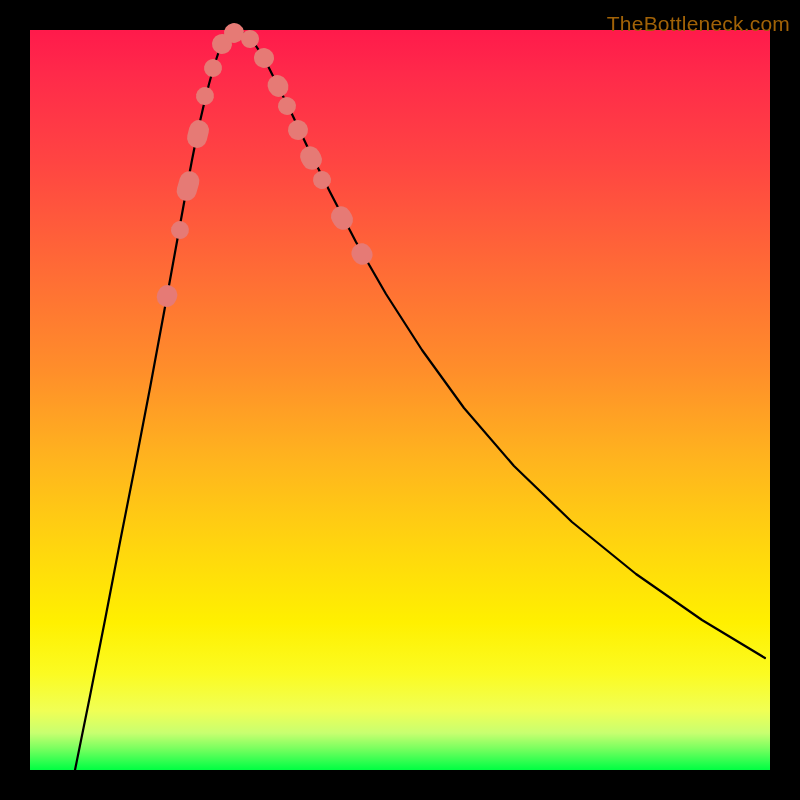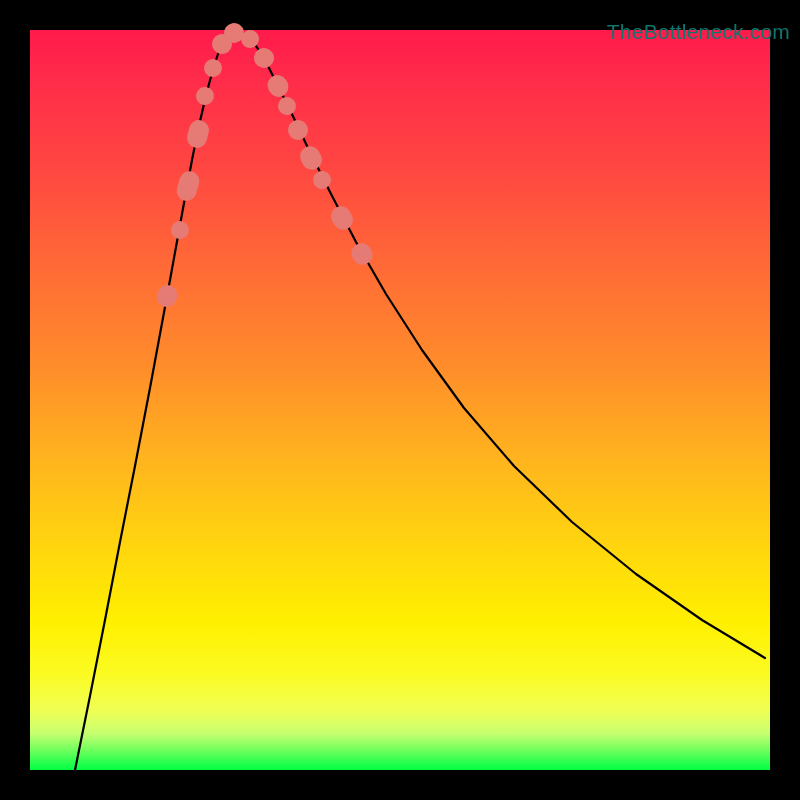--- a/index.html
+++ b/index.html
@@ -39,23 +39,23 @@
       #fbfb22 87%,
       #f0ff55 92%,
       #c8ff70 95%,
       #7dff60 97%,
       #28ff4e 99%,
       #00ff42 100%
     );
   }
   .watermark {
     position: absolute;
-    top: 20px;
+    top: 12px;
     right: 10px;
-    color: #0f766e;
+    color: #a16207;
     font-size: 21px;
     letter-spacing: 0.2px;
   }
   svg.curve {
     position: absolute;
     left: 0;
     top: 0;
     width: 740px;
     height: 740px;
     overflow: visible;

